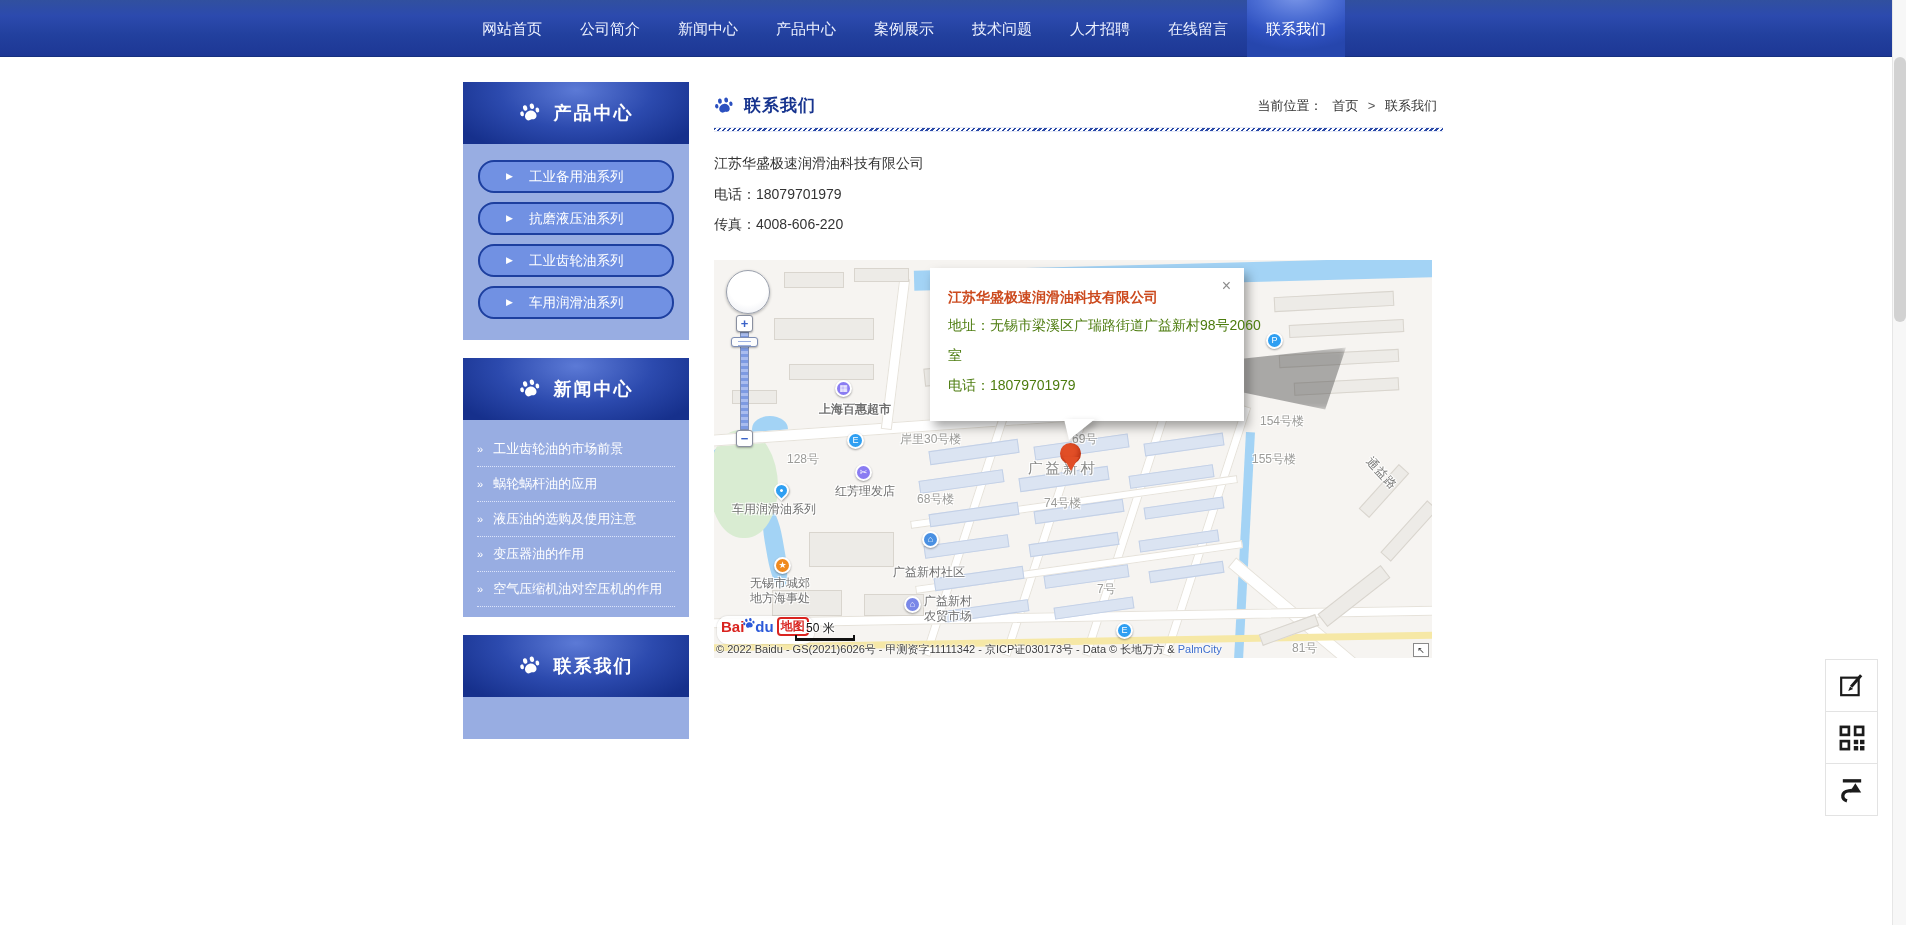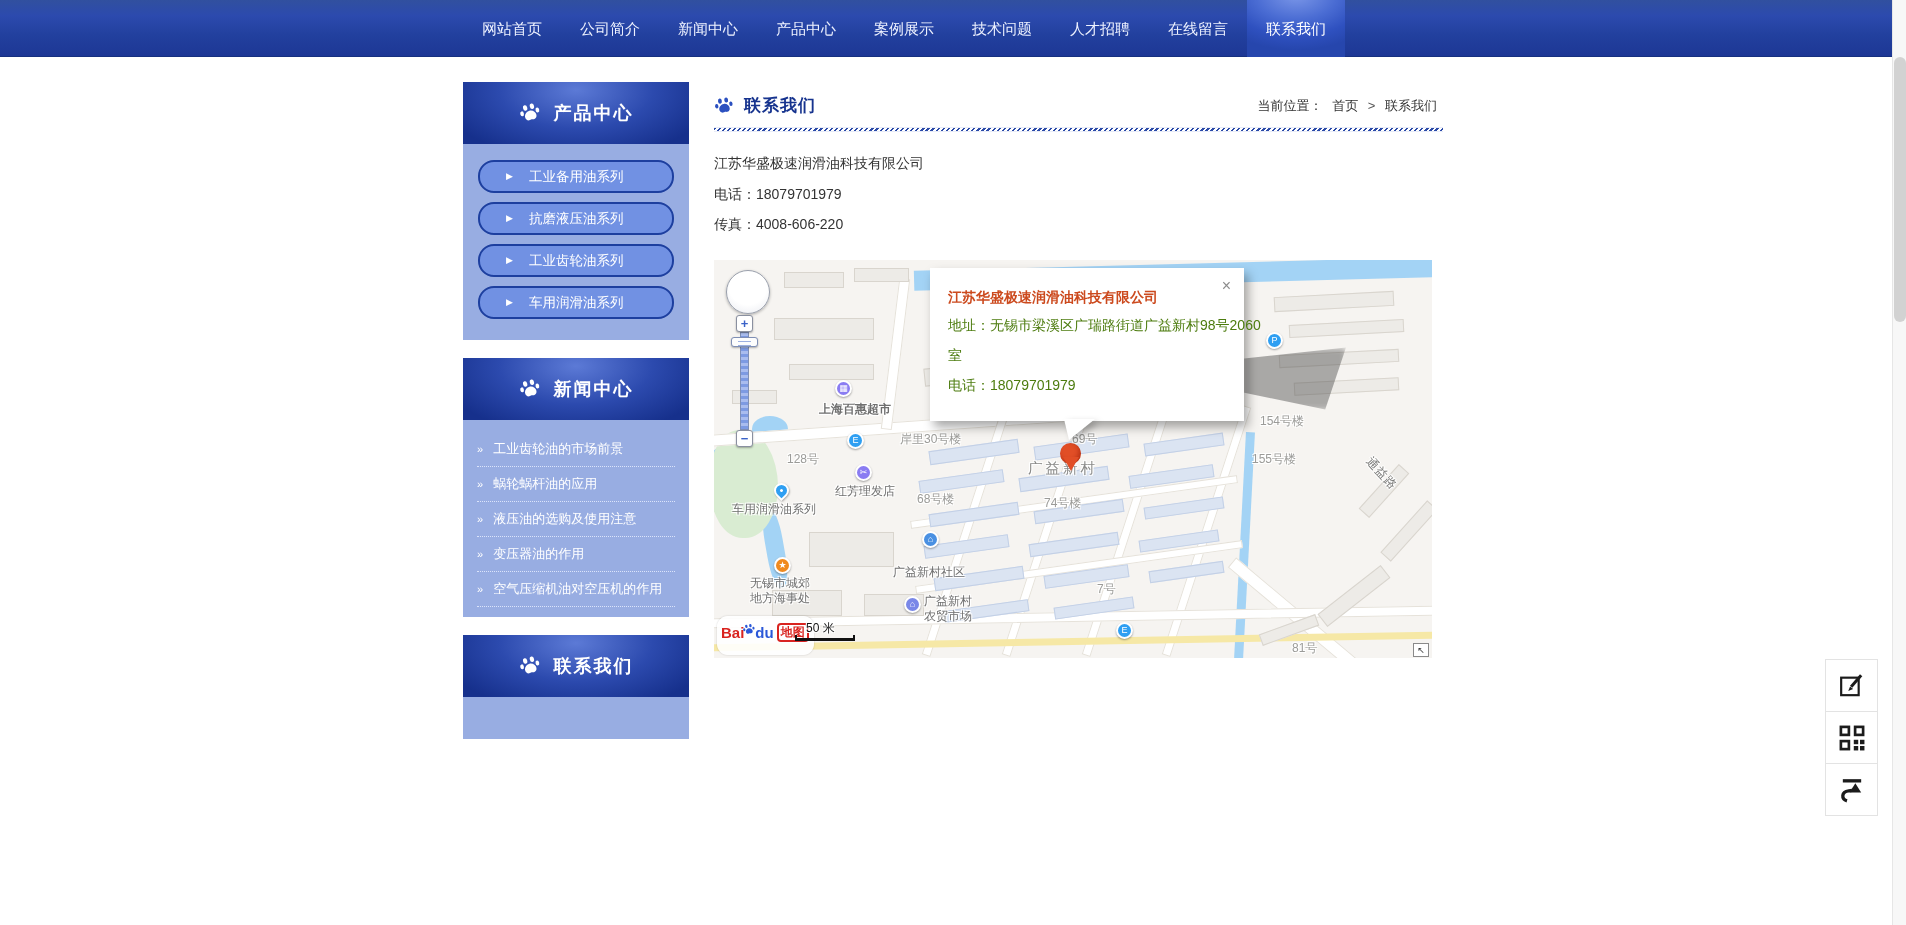--- a/index.html
+++ b/index.html
@@ -118,21 +118,21 @@
   .zoom-track { position:absolute; left:26px; top:72px; width:9px; height:98px; z-index:8;
     border:1px solid #7f8fb5;
     background:repeating-linear-gradient(180deg,#a9bcee 0 3px,#7d9ae2 3px 6px); }
   .zoom-handle { position:absolute; left:17px; top:77px; width:27px; height:10px; background:#fdfdfd;
     border:1px solid #7f8fb5; border-radius:3px; box-shadow:0 1px 2px rgba(0,0,0,.3); z-index:9; cursor:pointer; }
   .zoom-handle::after { content:""; position:absolute; left:6px; right:6px; top:3px;
     border-top:1px solid #9db0e0; border-bottom:1px solid #9db0e0; height:3px; }
 
   
   .bd-logo { position:absolute; left:3px; top:356px; z-index:9; display:flex; align-items:center;
-    background:rgba(255,255,255,.9); border-radius:11px; padding:1px 5px 7px 4px; height:39px;
+    background:rgba(255,255,255,.9); border-radius:11px; padding:1px 5px 7px 4px; height:28px;
     box-shadow:0 0 2px rgba(0,0,0,.2); }
   .bd-logo .bai { color:#d9231f; font-weight:bold; font-size:15px; }
   .bd-logo .du  { color:#2b58d8; font-weight:bold; font-size:15px; }
   .bd-logo .paw-s { color:#2b58d8; transform:rotate(-10deg) translateY(-3px); margin:0 -1px; }
   .bd-logo .word { color:#d9231f; font-weight:bold; font-size:12px; border:2px solid #d9231f;
     border-radius:4px; padding:0 2px; margin-left:3px; line-height:15px; }
   .scale-txt { position:absolute; left:92px; top:360px; font-size:12px; color:#111; z-index:9;
     text-shadow:1px 1px 0 #fff,-1px -1px 0 #fff,1px -1px 0 #fff,-1px 1px 0 #fff; }
   .scale-bar { position:absolute; left:81px; top:375px; width:60px; height:6px; z-index:9;
     border-left:2px solid #111; border-right:2px solid #111; border-bottom:3px solid #111; }
@@ -429,20 +429,21 @@
               <ellipse cx="3.4" cy="10.8" rx="2" ry="2.7"></ellipse>
               <ellipse cx="20.6" cy="10.8" rx="2" ry="2.7"></ellipse>
               <path d="M12 9.5c3.6 0 6.3 2.9 6.3 6.1 0 2.4-1.7 4-3.7 4-1 0-1.8-.5-2.6-.5s-1.6.5-2.6.5c-2 0-3.7-1.6-3.7-4 0-3.2 2.7-6.1 6.3-6.1z"></path>
             </svg>
           </span>
           <span class="du">du</span>
           <span class="word">地图</span>
       </div>
       <div class="scale-txt">50 米</div>
       <div class="scale-bar"></div>
+      <div class="attribution"><span>© 2022 Baidu - GS(2021)6026号 - 甲测资字11111342 - 京ICP证030173号 - Data © 长地万方 &amp; </span><a>PalmCity</a></div>
       <div class="compass">↖</div>
     </div>
   </main>
 </div>
 
 <div class="float-tools">
   <div class="tool-btn">
     <svg width="30" height="30" viewBox="0 0 36 36" fill="none" stroke="#1b1b1b" stroke-width="2.6">
         <rect x="5" y="8" width="21" height="21"></rect>
         <path d="M29 5 L17 19" stroke-width="3.6"></path>

